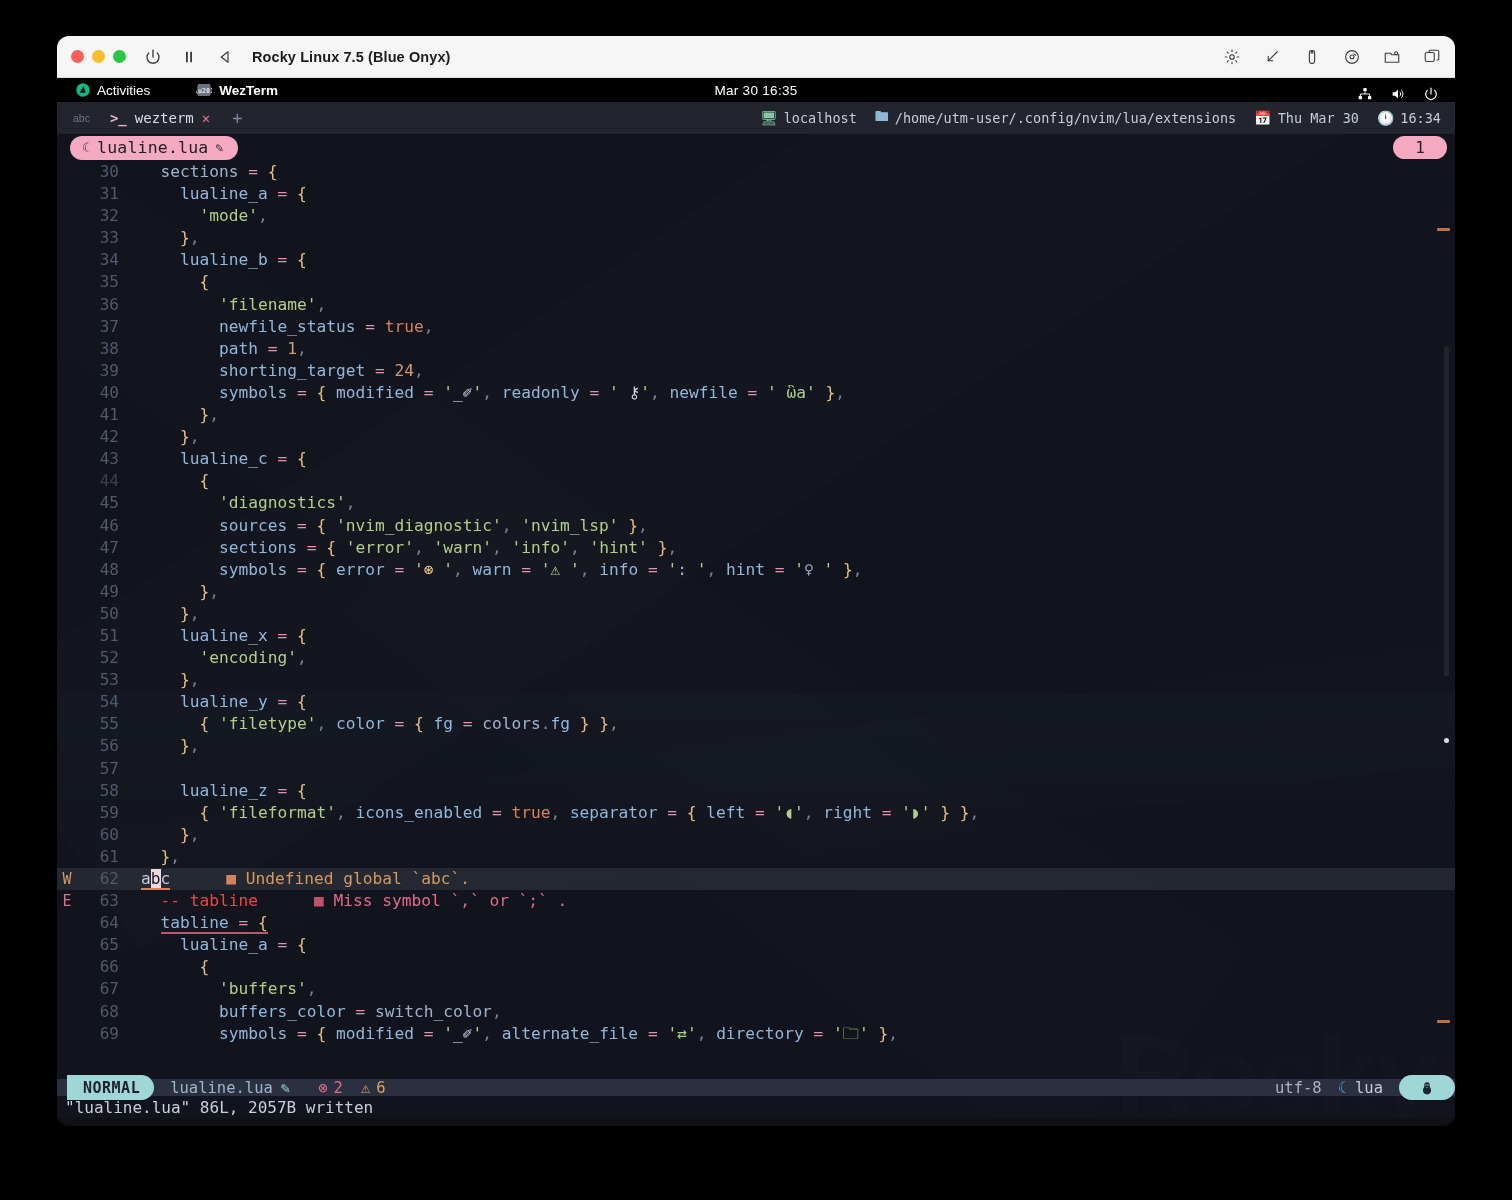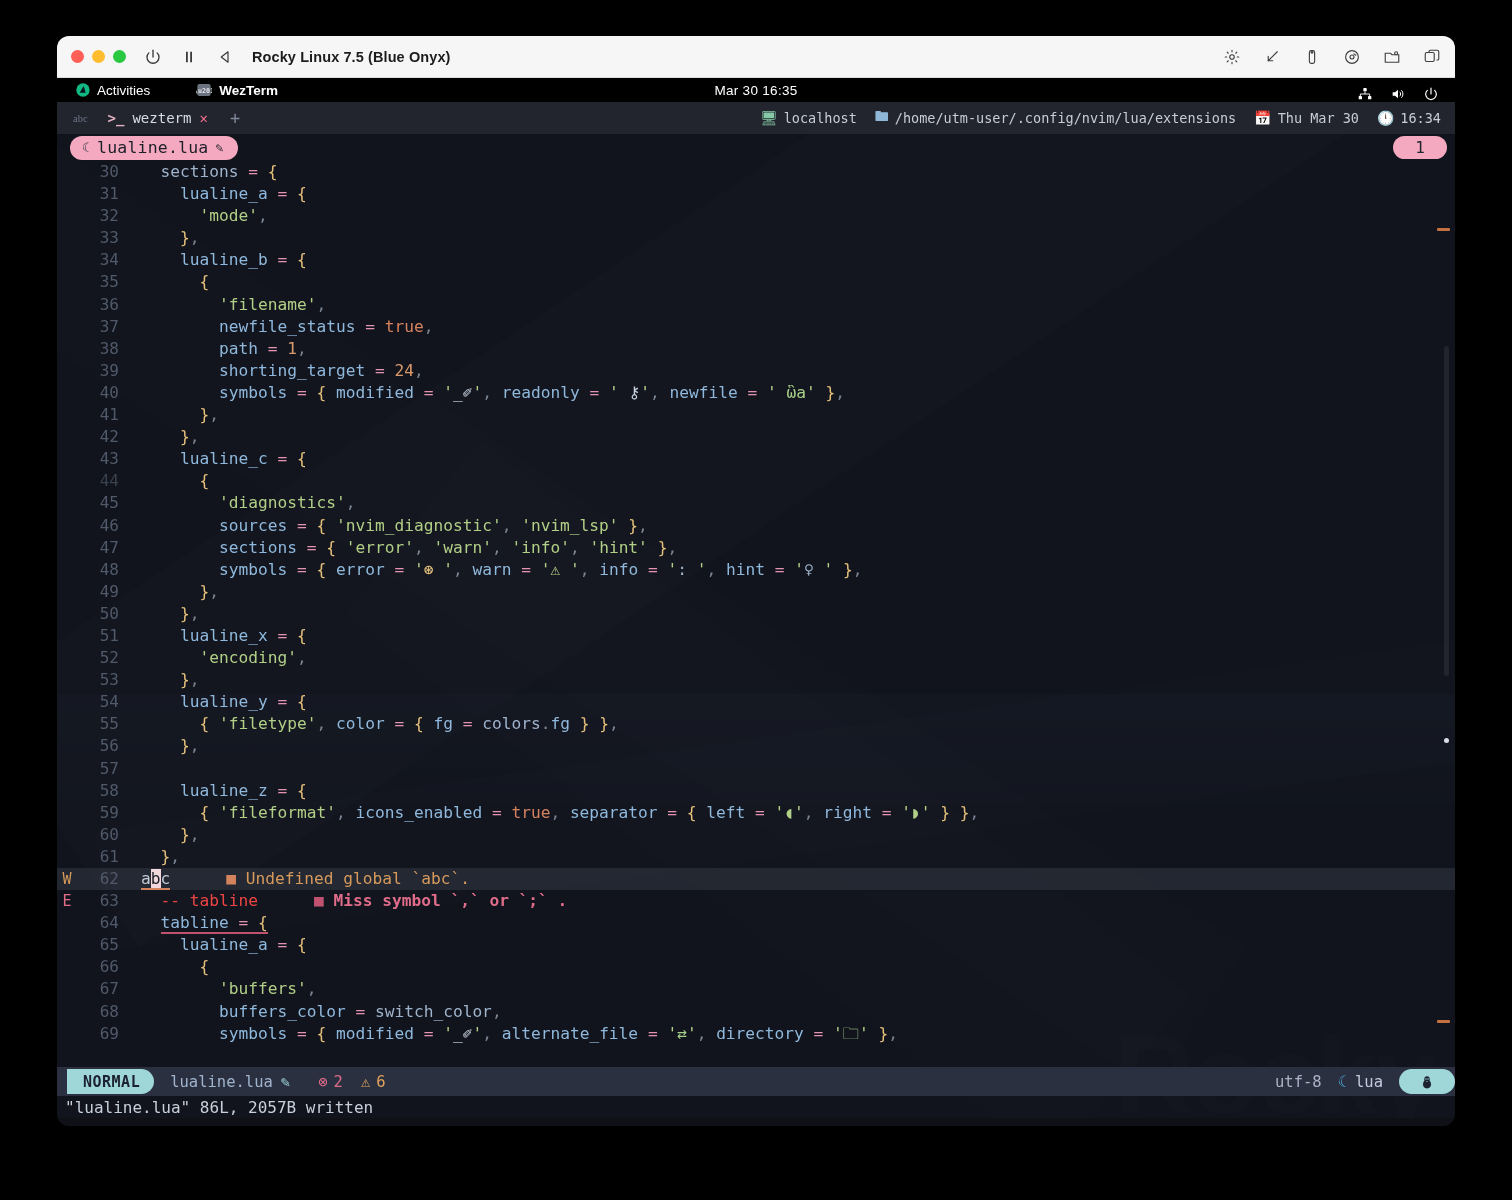--- a/index.html
+++ b/index.html
@@ -64,21 +64,21 @@
   .gn-ico { width: 16px; height: 16px; display: block; }
 
   
   .wez-tabbar {
     height: 32px; background: #22252e; position: relative;
     display: flex; align-items: center; color: #b9c0cc; font-size: 13.5px;
     font-family: "DejaVu Sans Mono", monospace;
   }
   .wez-leftbadge {
     font-size: 10.5px; color: #6d7486; margin-left: 16px;
-    font-family: Liberation Serif, serif;
+    font-family: Liberation Sans, sans-serif;
   }
   .wez-tab {
     display: flex; align-items: center; gap: 8px;
     margin-left: 20px; color: #d7dce5; font-size: 14px;
   }
   .wez-tab .prompt { color: #e4b3c6; font-weight: 700; }
   .wez-close { color: #f06e8e; font-size: 14px; cursor: pointer; }
   .wez-plus { margin-left: 22px; color: #7f869a; font-size: 17px; }
   .wez-right {
     position: absolute; right: 14px; top: 0; height: 32px;
@@ -186,39 +186,39 @@
   .t-hint-g{ color: #9fb3cc; }
   .t-sep   { color: #b2cf87; }
   .t-dir   { color: #a8d08a; }
 
   
   .ln.curline { background: rgba(140,155,180,0.14); }
   .cursor-word { position: relative; }
   .cursor-word u { text-decoration: none; border-bottom: 2px solid #d4845c; }
   .curs-block { background: #f0d8dd; color: #1b1f26; }
   .vt-warn { color: #d79a5c; padding-left: 56px; }
-  .vt-err  { color: #e06c8a; padding-left: 56px; font-weight: bold; }
+  .vt-err  { color: #e06c8a; padding-left: 56px; }
   .vt-box-w { color: #d4845c; }
   .vt-box-e { color: #c0526f; }
   .underl-red { border-bottom: 2px solid #c0526f; }
 
   
   .scroll-track {
     position: absolute; right: 6px; top: 212px; width: 5px; height: 330px;
     background: rgba(255,255,255,0.07); border-radius: 3px;
   }
   .scroll-dot {
     position: absolute; right: 6px; top: 604px; width: 5px; height: 5px;
     background: #d8dde6; border-radius: 50%;
   }
   .mark { position: absolute; right: 5px; width: 13px; height: 3px; background: #c4703f; border-radius: 1px; }
 
   
   .statusline {
-    position: absolute; left: 0; right: 0; bottom: 22px; height: 29px;
+    position: absolute; left: 0; right: 0; bottom: 22px; height: 17px;
     background: #2b3040; display: flex; align-items: center;
     font-family: "DejaVu Sans Mono", monospace; font-size: 15.5px; color: #aab3c3;
   }
   .sl-mode {
     background: #9fd6d8; color: #1c2230; font-weight: 700;
     height: 25px; display: flex; align-items: center; padding: 0 14px 0 16px;
     border-radius: 0 13px 13px 0; letter-spacing: .5px; font-size: 15px;
     margin-left: 10px;
   }
   .sl-file { margin-left: 16px; color: #9fb3cc; display: flex; align-items: center; gap: 8px; }

